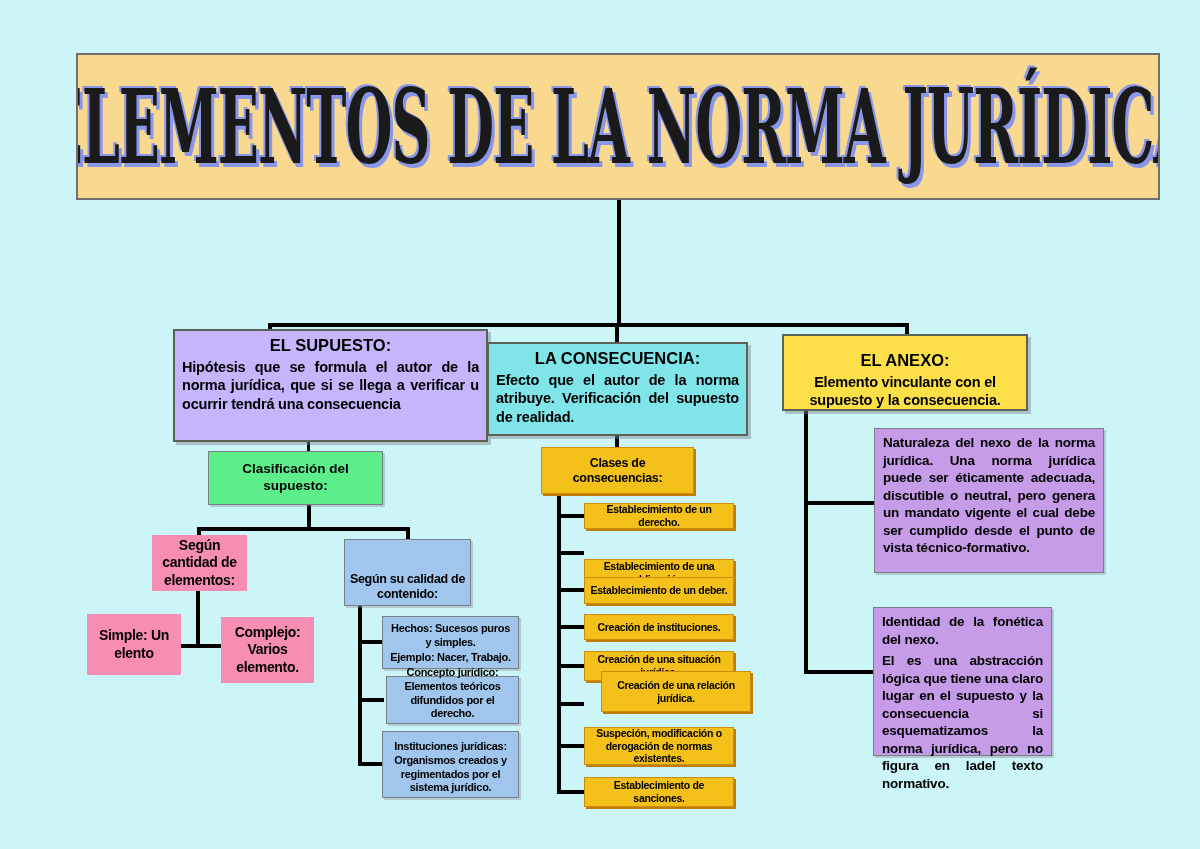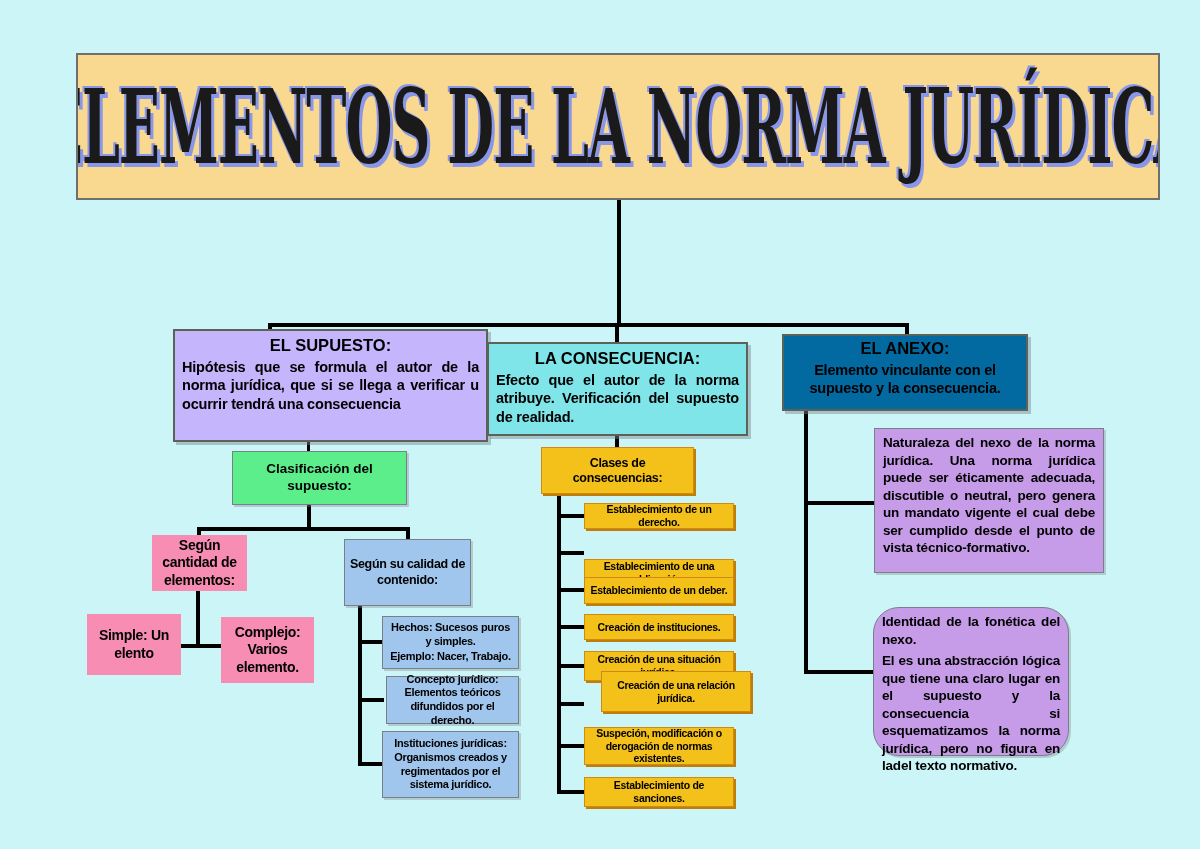--- a/index.html
+++ b/index.html
@@ -48,38 +48,38 @@
     background:#efa06e;border:2px solid #8d7355;
     padding:6px 7px;font-size:15px;line-height:1.28;
     text-align:justify;letter-spacing:-0.2px;
   }
 
   
   .main-box .box-h{text-align:center;font-size:16.5px;margin:2px 0 3px;}
   .main-box .box-b{font-size:14.5px;line-height:1.26;text-align:justify;letter-spacing:-0.2px;}
   #supuesto-box{left:173px;top:329px;width:315px;height:113px;background:#c4b5fd;padding:3px 7px;}
   #consecuencia-box{left:487px;top:342px;width:261px;height:94px;background:#7fe5e9;padding:3px 7px;}
-  #anexo-box{left:782px;top:334px;width:246px;height:77px;background:#0369a1;padding:1px 7px;}
+  #anexo-box{left:782px;top:334px;width:246px;height:77px;background:#fde047;padding:13px 7px;}
   #anexo-box .box-b{text-align:center;}
 
   
   #clasificacion-box{
-    left:232px;top:451px;width:175px;height:54px;background:#5dee8c;
+    left:208px;top:451px;width:175px;height:54px;background:#5dee8c;
     display:flex;align-items:center;justify-content:center;text-align:center;
     font-size:13.5px;line-height:1.25;padding:4px 8px;
   }
   .pink{
     background:#f88db4;display:flex;align-items:center;justify-content:center;
     text-align:center;font-size:14px;line-height:1.25;letter-spacing:-0.3px;padding:2px 4px;
   }
   #cantidad-box{left:152px;top:535px;width:95px;height:56px;}
   #simple-box{left:87px;top:614px;width:94px;height:61px;}
   #complejo-box{left:221px;top:617px;width:93px;height:66px;}
   .blue{
-    background:#a0c6ed;display:flex;flex-direction:column;align-items:center;justify-content:center;
+    background:#a0c6ed;display:flex;flex-direction:column;align-items:center;justify-content:flex-end;
     text-align:center;font-size:11px;line-height:1.25;letter-spacing:-0.3px;padding:2px 4px;
   }
   #calidad-box{left:344px;top:539px;width:127px;height:67px;font-size:12.5px;}
   #hechos-box{left:382px;top:616px;width:137px;height:53px;}
   #hechos-box p{margin:1px 0;}
   #concepto-box{left:386px;top:676px;width:133px;height:48px;}
   #instituciones-box{left:382px;top:731px;width:137px;height:67px;}
 
   
   .yellow{
@@ -89,21 +89,21 @@
   }
   #clases-box{left:541px;top:447px;width:153px;height:47px;font-size:12.5px;padding:2px 8px;}
   .y-item{left:584px;width:150px;font-size:10.5px;padding:1px 5px;}
 
   
   .purple{
     background:#c69be8;padding:5px 8px;font-size:13.5px;line-height:1.3;
     text-align:justify;letter-spacing:-0.2px;
   }
   #nota1-box{left:874px;top:428px;width:230px;height:145px;}
-  #nota2-box{left:873px;top:607px;width:196px;height:149px;border-radius:26px;}
+  #nota2-box{left:873px;top:607px;width:179px;height:149px;}
   #nota2-box p{margin:0 0 4px;}
 </style>
 </head>
 <body>
 
 <div id="canvas">
 
   <div class="line" style="left:617px;top:198px;width:4px;height:129px;"></div>
   <div class="line" style="left:268px;top:323px;width:641px;height:4px;"></div>
   <div class="line" style="left:268px;top:323px;width:4px;height:8px;"></div>

